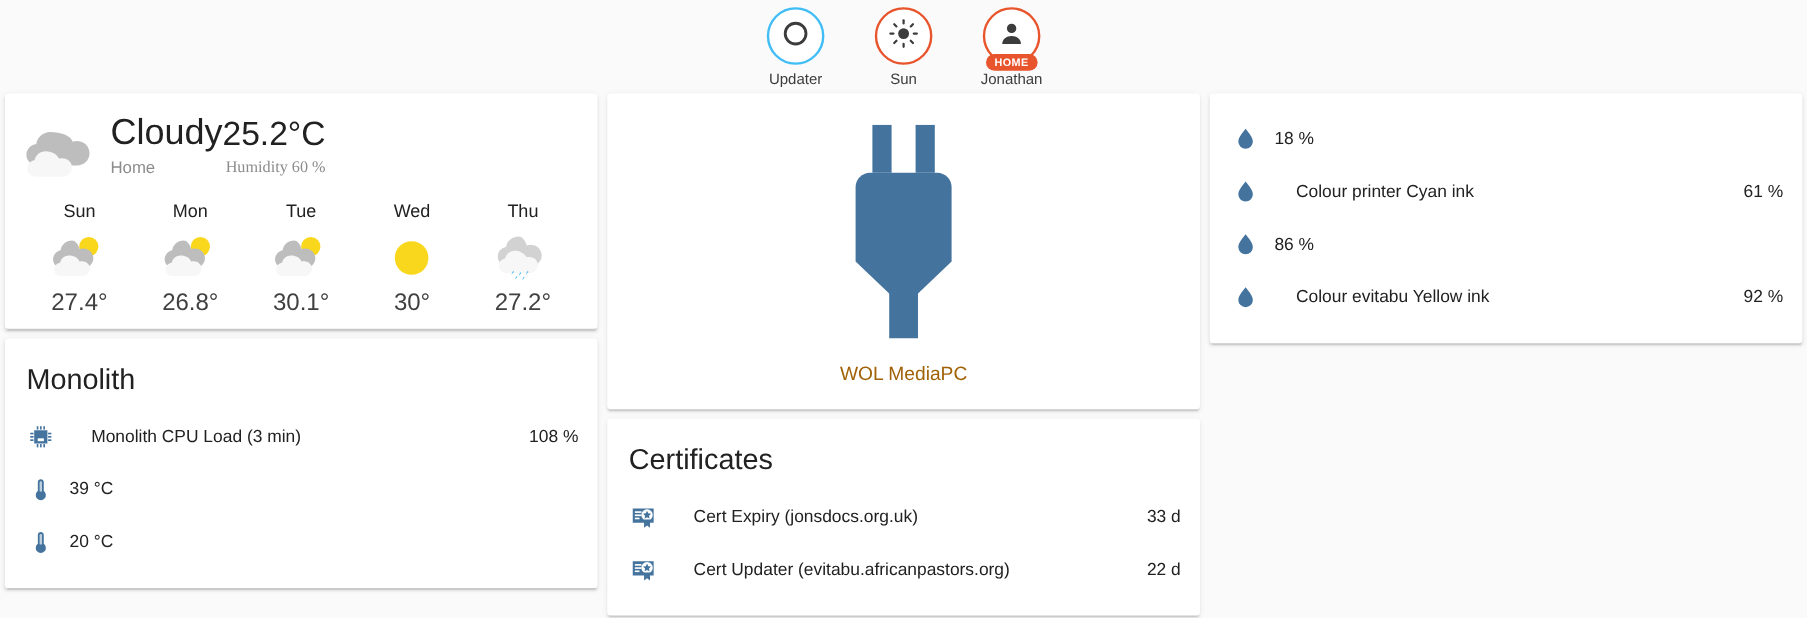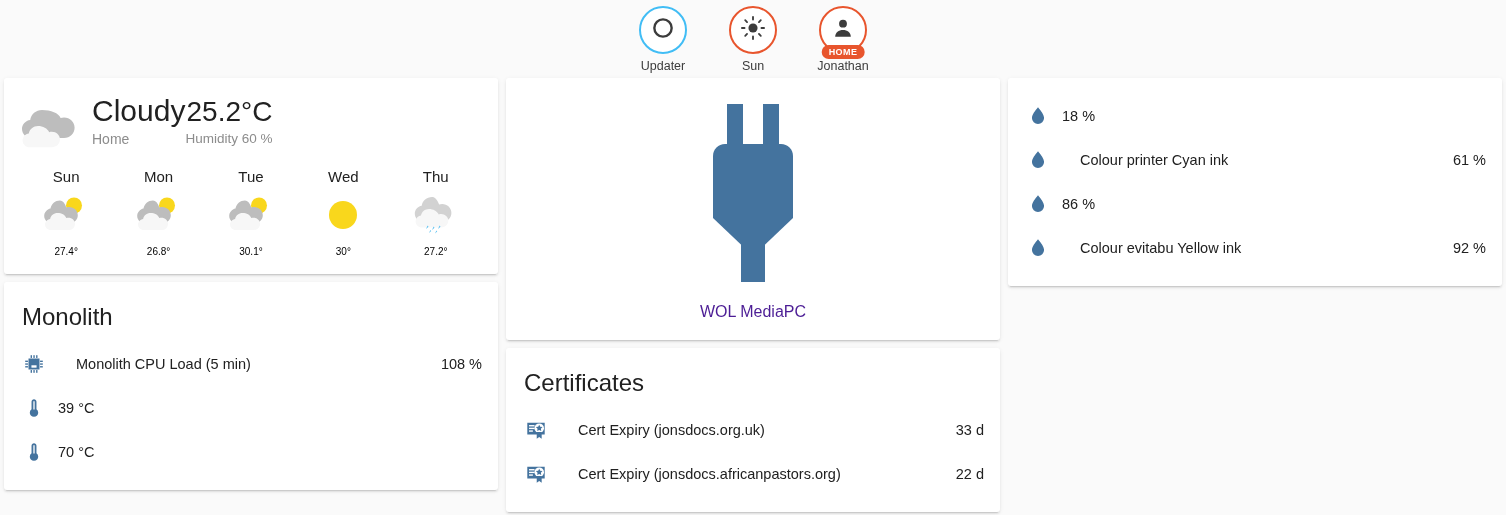--- a/index.html
+++ b/index.html
@@ -120,41 +120,42 @@
   .weather-temp {
     font-size: 28px;
     line-height: 32px;
     color: #212121;
   }
   .weather-humidity {
     font-size: 13.5px;
     color: #8c8c8c;
     line-height: 18px;
     margin-top: 2px;
+    font-family: Liberation Serif, serif;
   }
   .forecast {
     display: flex;
     justify-content: space-around;
     margin-top: 14px;
   }
   .forecast-day {
     display: flex;
     flex-direction: column;
     align-items: center;
     width: 88px;
   }
   .forecast-name {
     font-size: 15px;
     color: #212121;
     line-height: 18px;
   }
   .forecast-icon { width: 46px; height: 46px; margin: 6px 0 4px; }
   .forecast-temp {
-    font-size: 10px;
-    color: #000000;
+    font-size: 20px;
+    color: #404040;
     line-height: 20px;
   }
 
   
   .rows { padding: 6px 16px 14px 18px; }
   .entity-row {
     display: flex;
     align-items: center;
     height: 40px;
     margin: 4px 0;
@@ -187,21 +188,21 @@
 
   
   .wol-card {
     padding: 26px 16px 18px;
     text-align: center;
   }
   .wol-icon { width: 120px; height: 178px; }
   .wol-label {
     margin-top: 16px;
     font-size: 16px;
-    color: #4c1d95;
+    color: #a16207;
     line-height: 20px;
   }
 </style>
 </head>
 <body>
 
 <div class="badges-row">
 
   <div class="badge">
     <div class="badge-circle">
@@ -361,42 +362,42 @@
                 <rect x="2.4" y="8.3" width="3" height="1.5"></rect>
                 <rect x="2.4" y="11.3" width="3" height="1.5"></rect>
                 <rect x="2.4" y="14.3" width="3" height="1.5"></rect>
                 <rect x="18.6" y="8.3" width="3" height="1.5"></rect>
                 <rect x="18.6" y="11.3" width="3" height="1.5"></rect>
                 <rect x="18.6" y="14.3" width="3" height="1.5"></rect>
               </g>
               <rect x="9.2" y="13.4" width="5.6" height="2.6" fill="#ffffff"></rect>
             </svg>
           </span>
-          <span class="entity-name">Monolith CPU Load (5 min)</span>
+          <span class="entity-name">Monolith CPU Load (3 min)</span>
           <span class="entity-state">108 %</span>
         </div>
 
         <div class="entity-row">
           <span class="entity-icon">
             <svg width="22" height="22" viewBox="0 0 24 24" aria-hidden="true">
               <path d="M12 2.5c-1.5 0-2.7 1.2-2.7 2.7v8.1a4.6 4.6 0 1 0 5.4 0V5.2c0-1.5-1.2-2.7-2.7-2.7z" fill="#44739e"></path>
               <rect x="10.9" y="4.4" width="2.2" height="9.6" rx="1.1" fill="#ffffff" opacity=".65"></rect>
             </svg>
           </span>
           <span class="entity-state">39 °C</span>
         </div>
 
         <div class="entity-row">
           <span class="entity-icon">
             <svg width="22" height="22" viewBox="0 0 24 24" aria-hidden="true">
               <path d="M12 2.5c-1.5 0-2.7 1.2-2.7 2.7v8.1a4.6 4.6 0 1 0 5.4 0V5.2c0-1.5-1.2-2.7-2.7-2.7z" fill="#44739e"></path>
               <rect x="10.9" y="4.4" width="2.2" height="9.6" rx="1.1" fill="#ffffff" opacity=".65"></rect>
             </svg>
           </span>
-          <span class="entity-state">70 °C</span>
+          <span class="entity-state">20 °C</span>
         </div>
 
       </div>
     </div>
 
   </div>
 
   <div class="column">
 
     <div class="card wol-card">
@@ -440,21 +441,21 @@
               <circle cx="15.5" cy="10" r="5.2" fill="#ffffff"></circle>
               <path d="M15.5 6.2l1.1 2.3 2.5.35-1.8 1.8.43 2.5-2.23-1.2-2.23 1.2.43-2.5-1.8-1.8 2.5-.35z" fill="#44739e"></path>
               <path d="M12.8 14.2h5.4v7.4l-2.7-2-2.7 2z" fill="#44739e"></path>
               <g fill="#ffffff">
                 <rect x="4.4" y="6.6" width="6" height="1.5"></rect>
                 <rect x="4.4" y="9.5" width="6" height="1.5"></rect>
                 <rect x="4.4" y="12.4" width="4.2" height="1.5"></rect>
               </g>
             </svg>
           </span>
-          <span class="entity-name">Cert Expiry (jonsdocs.africanpastors.org)</span>
+          <span class="entity-name">Cert Updater (evitabu.africanpastors.org)</span>
           <span class="entity-state">22 d</span>
         </div>
 
       </div>
     </div>
 
   </div>
 
   <div class="column">
 

